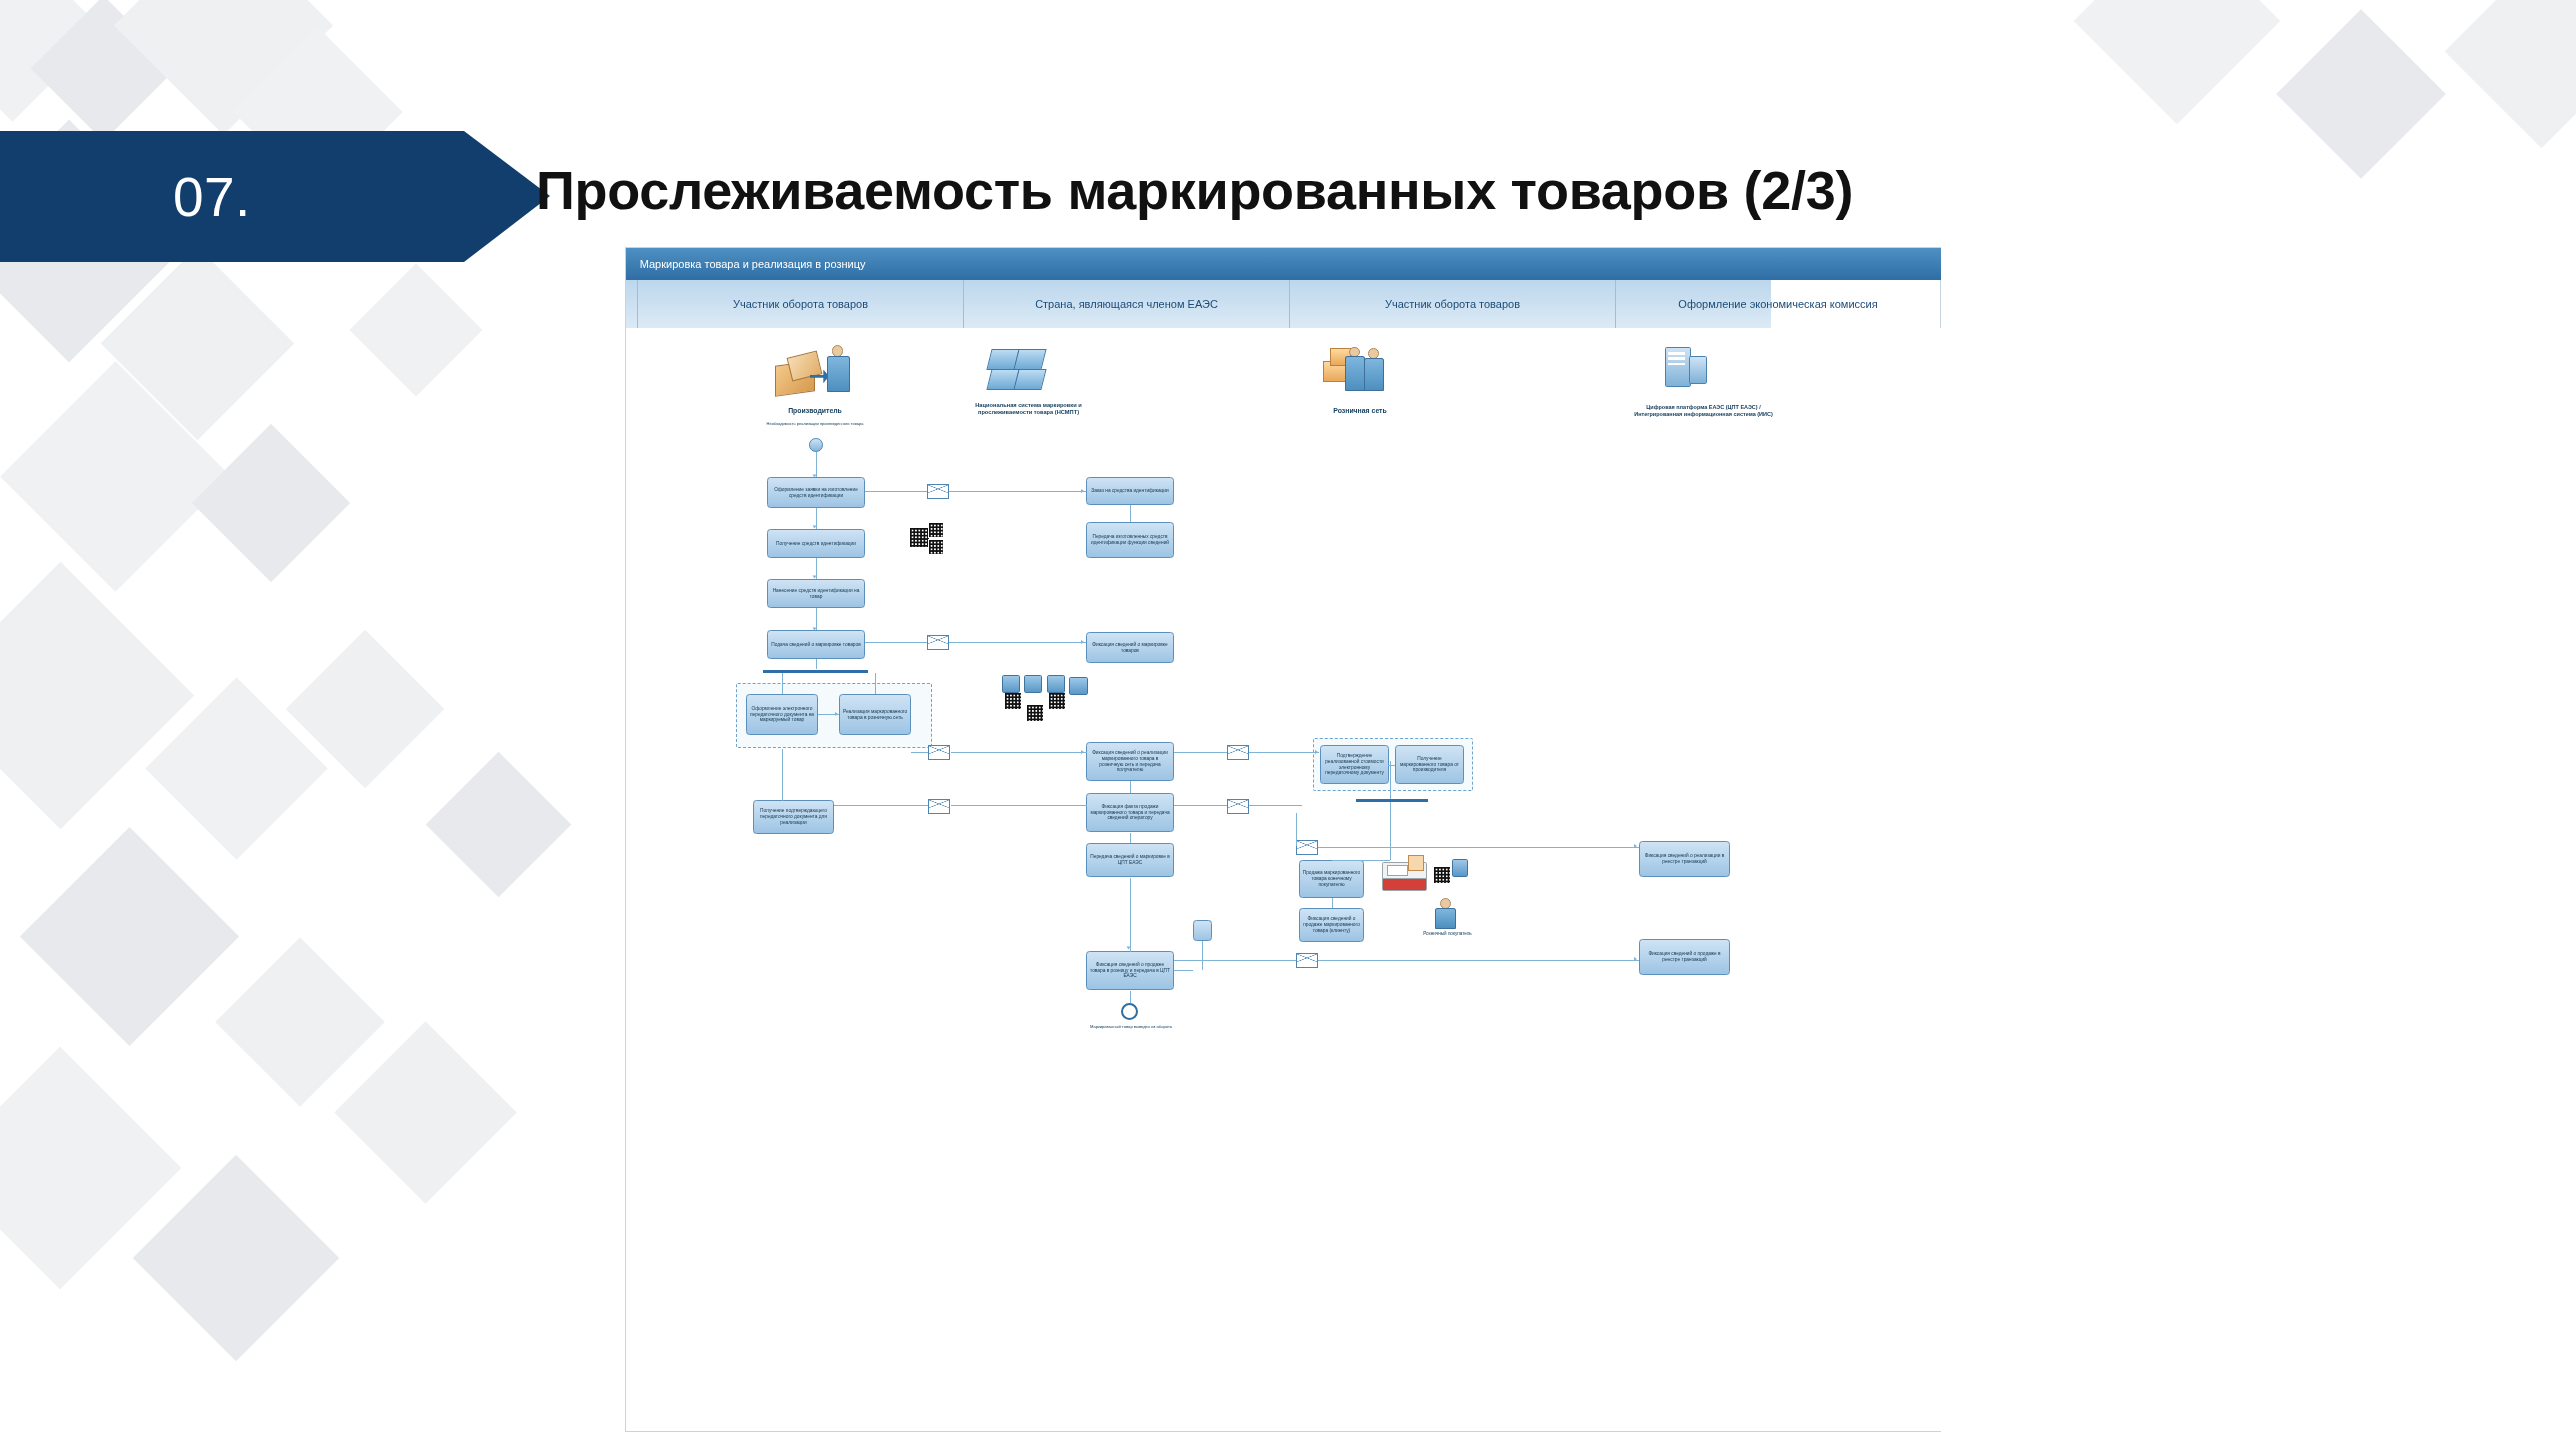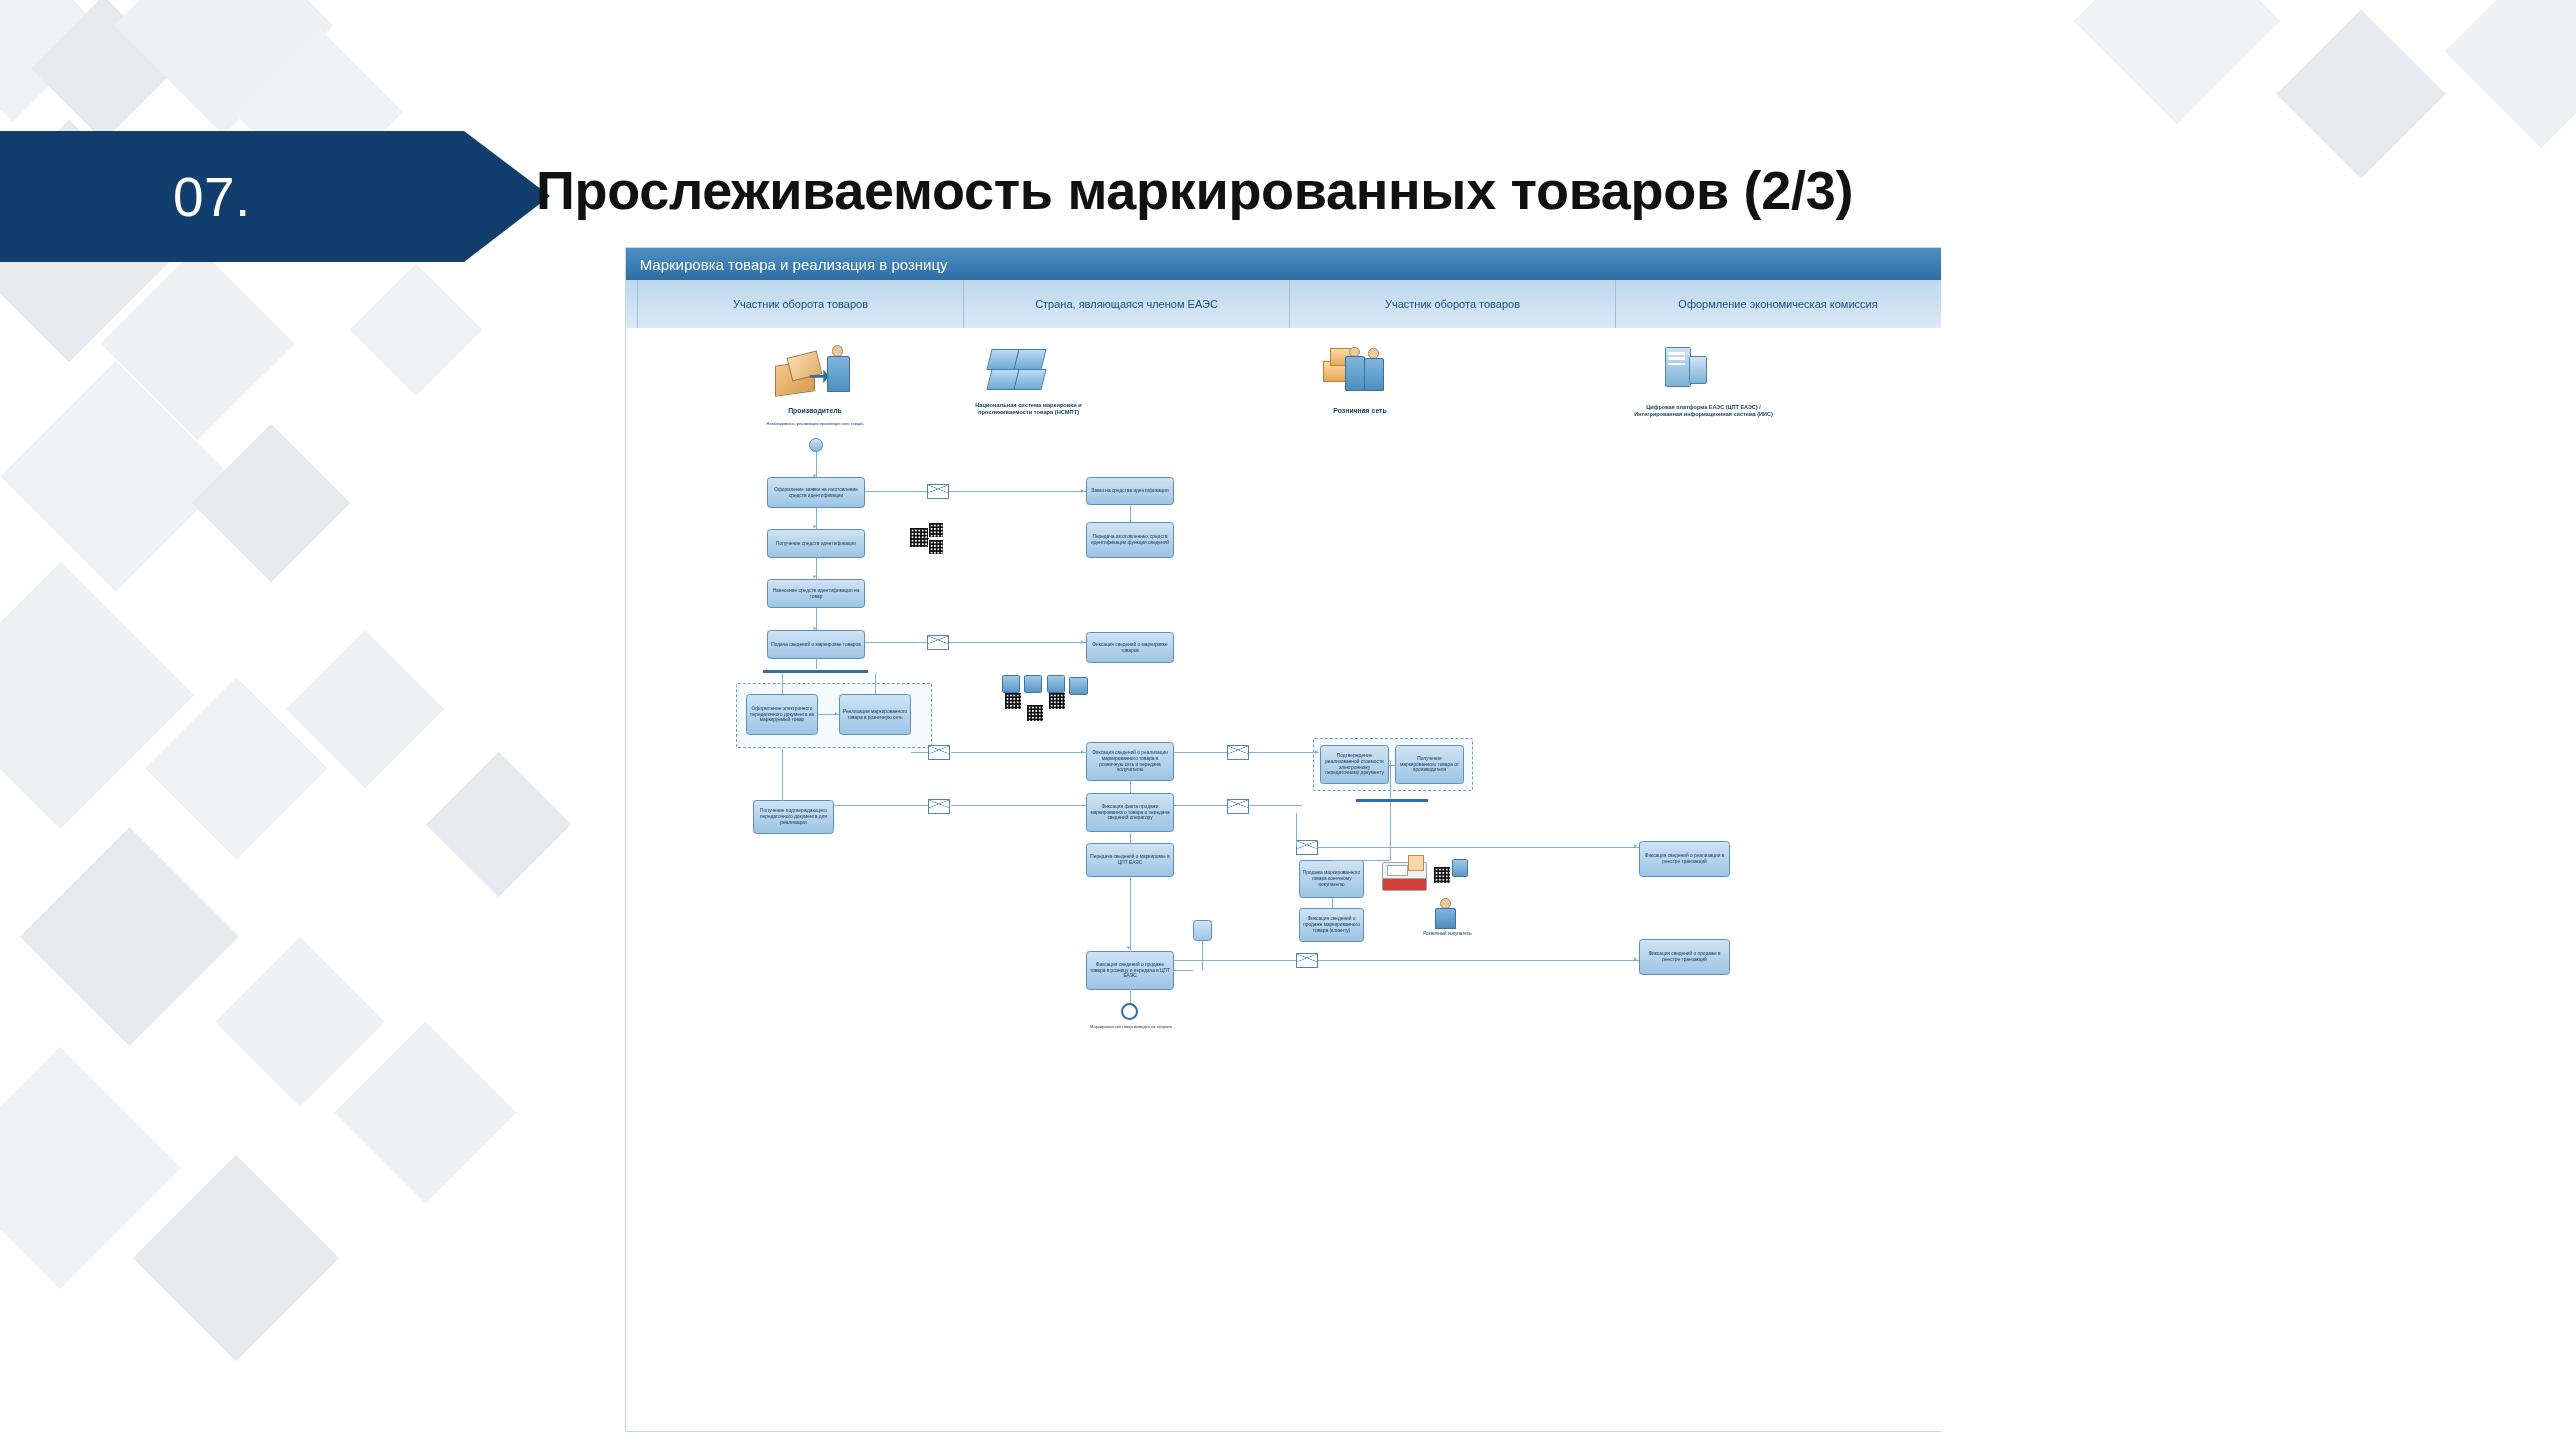--- a/index.html
+++ b/index.html
@@ -44,25 +44,25 @@
 
   
   #diagram-frame{
     position:absolute;left:625px;top:247px;width:1316px;height:1185px;
     background:#ffffff;border:0.9px solid #c8d4de;
     box-sizing:border-box;
   }
   #diagram-title-bar{
     position:absolute;left:0;top:0;width:1315px;height:32px;
     background:linear-gradient(to bottom,#4e8fc4,#2e6ea4);
-    color:#ffffff;font-size:15px;display:flex;align-items:center;
+    color:#ffffff;font-size:11px;display:flex;align-items:center;
     padding-left:13.7px;box-sizing:border-box;
   }
   #lane-header-row{
-    position:absolute;left:0;top:32px;width:1315px;height:48px;
+    position:absolute;left:0;top:32px;width:1145px;height:48px;
     background:linear-gradient(to bottom,#bcd7ec,#dceaf6);
     display:flex;
   }
   .lane-header{
     flex:0 0 auto;height:48px;display:flex;align-items:center;justify-content:center;
     color:#1b4b78;font-size:11px;text-align:center;
     border-right:0.9px solid #9dbfd9;box-sizing:border-box;padding:0 5.2px;
   }
   .lane-header:last-child{border-right:none;}
   .lane-col{

